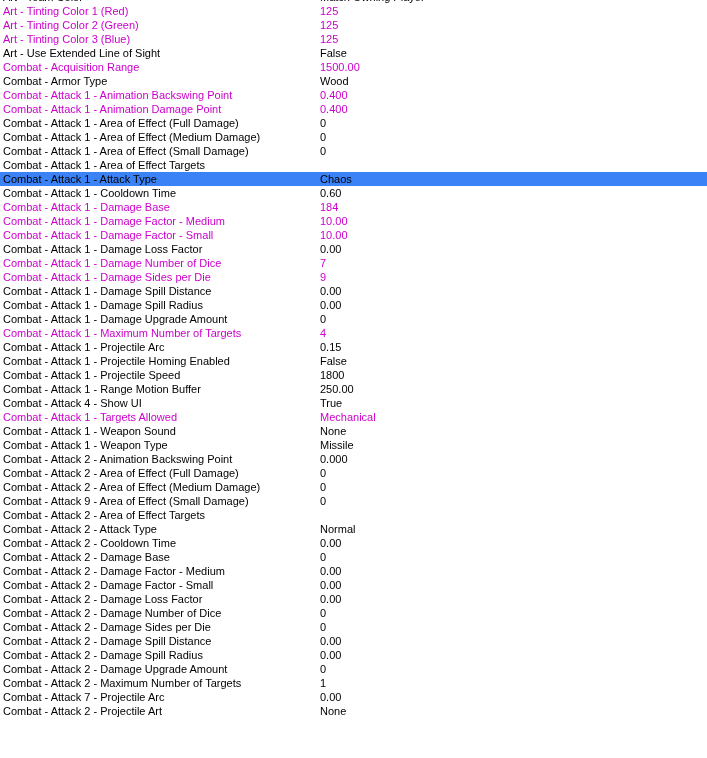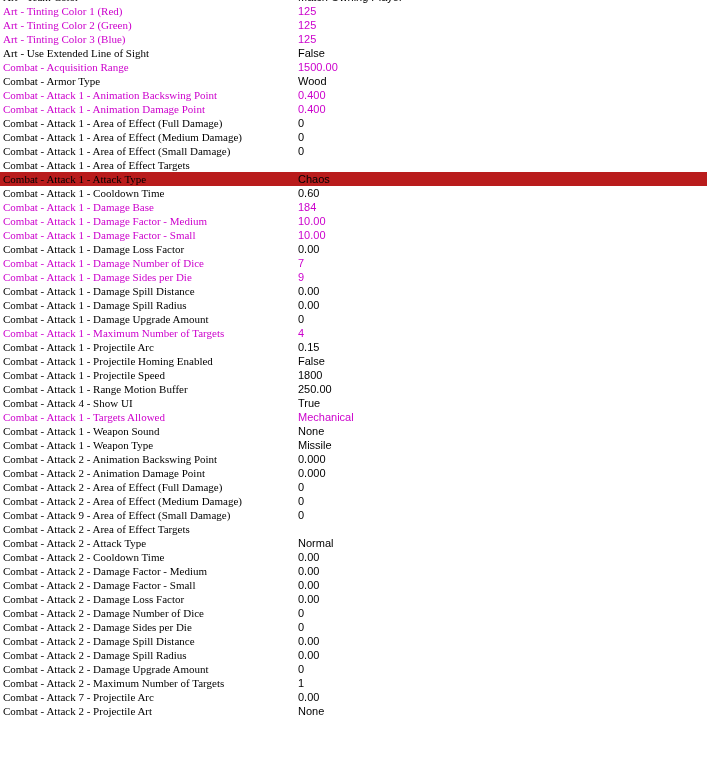--- a/index.html
+++ b/index.html
@@ -14,34 +14,34 @@
     position: absolute;
     top: -10px; left: 0;
     width: 707px;
   }
   .prop-row {
     height: 14px;
     line-height: 14px;
     white-space: nowrap;
     color: #000000;
   }
-  .prop-row.selected { background: #b91c1c; }
+  .prop-row.selected { background: #3b82f6; }
   .prop-row.modified { color: #CC00CC; }
   .cell-name {
     display: inline-block;
     vertical-align: top;
     width: 295px;
     padding-left: 3px;
     overflow: hidden;
-    font-family: Liberation Serif, serif;
   }
   .cell-value {
     display: inline-block;
     vertical-align: top;
     padding-left: 3px;
+    margin-left: 22px;
   }
 </style>
 </head>
 <body>
 
 <div class="property-grid">
     <div class="prop-row"><span class="cell-name">Art - Team Color</span><span class="cell-value">Match Owning Player</span></div>
     <div class="prop-row modified"><span class="cell-name">Art - Tinting Color 1 (Red)</span><span class="cell-value">125</span></div>
     <div class="prop-row modified"><span class="cell-name">Art - Tinting Color 2 (Green)</span><span class="cell-value">125</span></div>
     <div class="prop-row modified"><span class="cell-name">Art - Tinting Color 3 (Blue)</span><span class="cell-value">125</span></div>
@@ -68,27 +68,27 @@
     <div class="prop-row modified"><span class="cell-name">Combat - Attack 1 - Maximum Number of Targets</span><span class="cell-value">4</span></div>
     <div class="prop-row"><span class="cell-name">Combat - Attack 1 - Projectile Arc</span><span class="cell-value">0.15</span></div>
     <div class="prop-row"><span class="cell-name">Combat - Attack 1 - Projectile Homing Enabled</span><span class="cell-value">False</span></div>
     <div class="prop-row"><span class="cell-name">Combat - Attack 1 - Projectile Speed</span><span class="cell-value">1800</span></div>
     <div class="prop-row"><span class="cell-name">Combat - Attack 1 - Range Motion Buffer</span><span class="cell-value">250.00</span></div>
     <div class="prop-row"><span class="cell-name">Combat - Attack 4 - Show UI</span><span class="cell-value">True</span></div>
     <div class="prop-row modified"><span class="cell-name">Combat - Attack 1 - Targets Allowed</span><span class="cell-value">Mechanical</span></div>
     <div class="prop-row"><span class="cell-name">Combat - Attack 1 - Weapon Sound</span><span class="cell-value">None</span></div>
     <div class="prop-row"><span class="cell-name">Combat - Attack 1 - Weapon Type</span><span class="cell-value">Missile</span></div>
     <div class="prop-row"><span class="cell-name">Combat - Attack 2 - Animation Backswing Point</span><span class="cell-value">0.000</span></div>
-    <div class="prop-row"><span class="cell-name">Combat - Attack 2 - Animation Damage Point</span><span class="cell-value">0.000</span></div>
     <div class="prop-row"><span class="cell-name">Combat - Attack 2 - Area of Effect (Full Damage)</span><span class="cell-value">0</span></div>
     <div class="prop-row"><span class="cell-name">Combat - Attack 2 - Area of Effect (Medium Damage)</span><span class="cell-value">0</span></div>
     <div class="prop-row"><span class="cell-name">Combat - Attack 9 - Area of Effect (Small Damage)</span><span class="cell-value">0</span></div>
     <div class="prop-row"><span class="cell-name">Combat - Attack 2 - Area of Effect Targets</span><span class="cell-value"></span></div>
     <div class="prop-row"><span class="cell-name">Combat - Attack 2 - Attack Type</span><span class="cell-value">Normal</span></div>
     <div class="prop-row"><span class="cell-name">Combat - Attack 2 - Cooldown Time</span><span class="cell-value">0.00</span></div>
+    <div class="prop-row"><span class="cell-name">Combat - Attack 2 - Damage Base</span><span class="cell-value">0</span></div>
     <div class="prop-row"><span class="cell-name">Combat - Attack 2 - Damage Factor - Medium</span><span class="cell-value">0.00</span></div>
     <div class="prop-row"><span class="cell-name">Combat - Attack 2 - Damage Factor - Small</span><span class="cell-value">0.00</span></div>
     <div class="prop-row"><span class="cell-name">Combat - Attack 2 - Damage Loss Factor</span><span class="cell-value">0.00</span></div>
     <div class="prop-row"><span class="cell-name">Combat - Attack 2 - Damage Number of Dice</span><span class="cell-value">0</span></div>
     <div class="prop-row"><span class="cell-name">Combat - Attack 2 - Damage Sides per Die</span><span class="cell-value">0</span></div>
     <div class="prop-row"><span class="cell-name">Combat - Attack 2 - Damage Spill Distance</span><span class="cell-value">0.00</span></div>
     <div class="prop-row"><span class="cell-name">Combat - Attack 2 - Damage Spill Radius</span><span class="cell-value">0.00</span></div>
     <div class="prop-row"><span class="cell-name">Combat - Attack 2 - Damage Upgrade Amount</span><span class="cell-value">0</span></div>
     <div class="prop-row"><span class="cell-name">Combat - Attack 2 - Maximum Number of Targets</span><span class="cell-value">1</span></div>
     <div class="prop-row"><span class="cell-name">Combat - Attack 7 - Projectile Arc</span><span class="cell-value">0.00</span></div>

